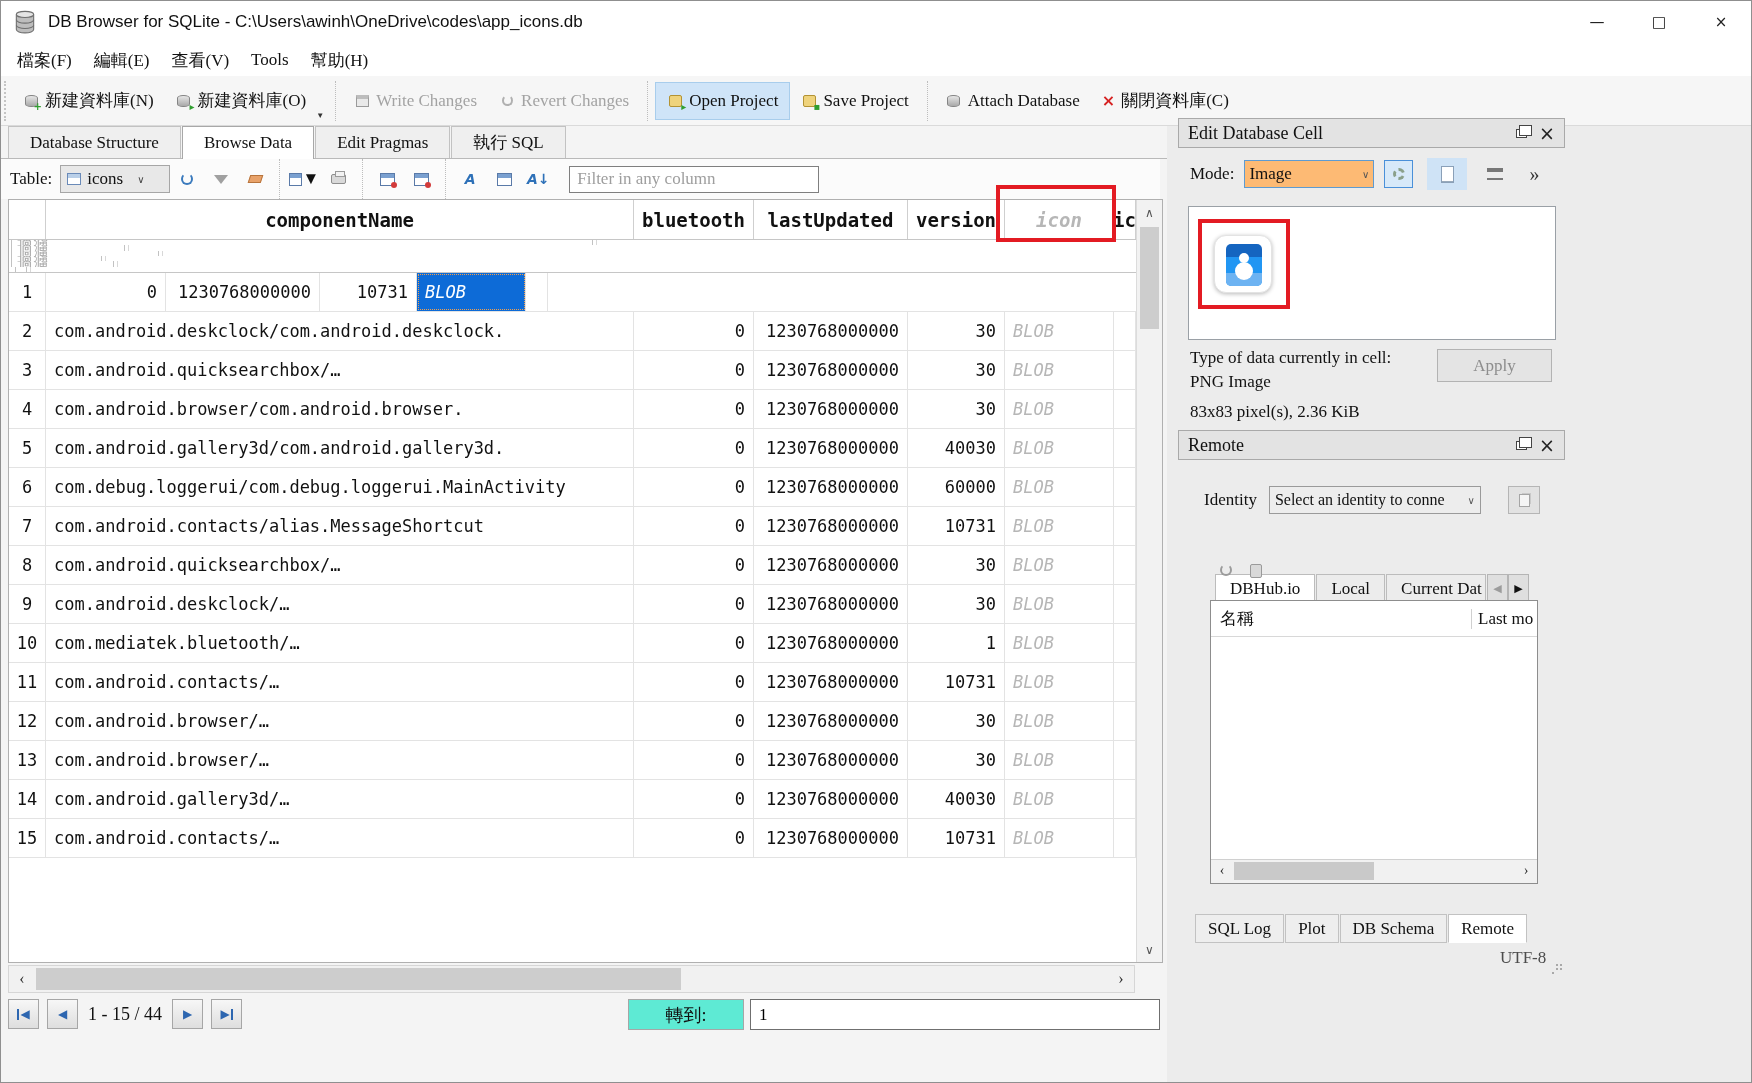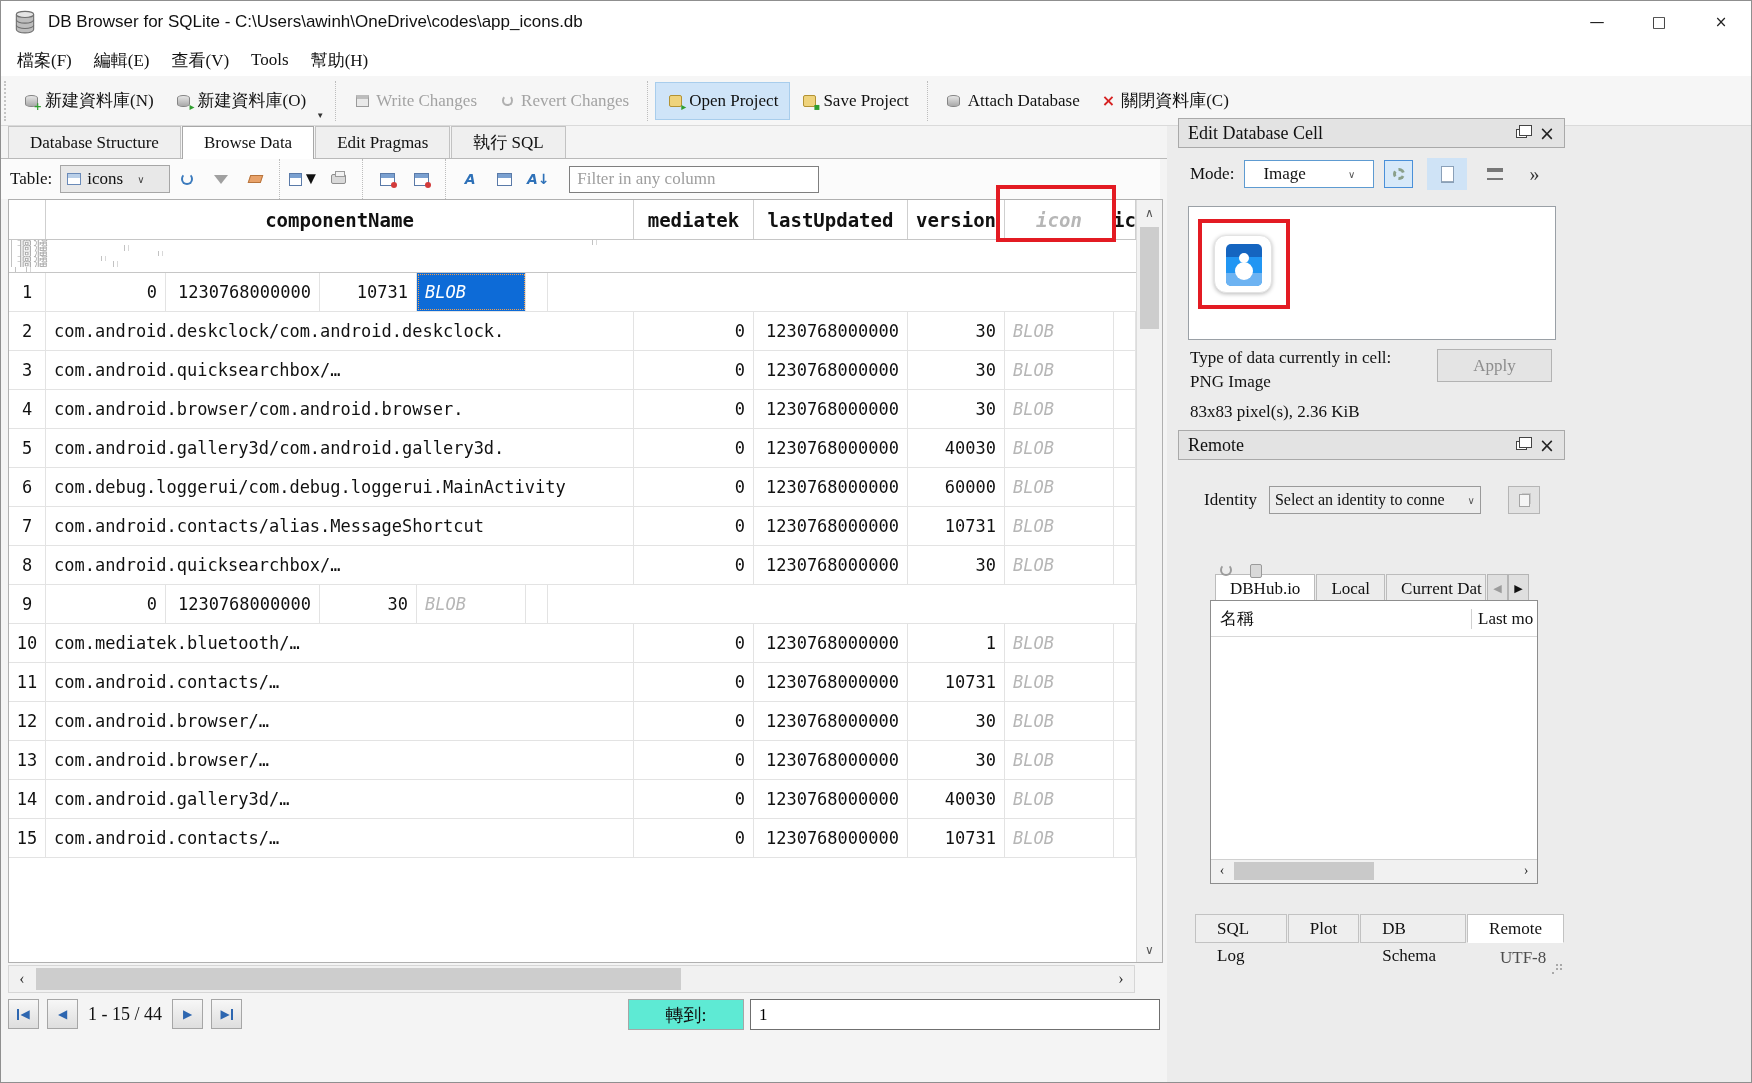--- a/index.html
+++ b/index.html
@@ -96,21 +96,21 @@
   .gotoinput { position:absolute; left:750px; top:999px; width:410px; height:31px; border:1px solid #6f6f6f; font-size:17px; padding:0 8px; font-family:"Liberation Serif",serif; z-index:1; }
 
   
   .dock { position:absolute; left:1178px; top:118px; width:387px; height:965px; }
   .panelh { position:absolute; left:0; width:387px; height:30px; background:#e3e3e3; border:1px solid #a9a9a9; display:flex; align-items:center; padding:0 9px; font-size:18px; }
   .phicons { margin-left:auto; display:flex; align-items:center; gap:12px; }
   .floatico { position:relative; width:11px; height:9px; border:1px solid #444; background:#fff; }
   .floatico::before { content:""; position:absolute; left:2px; top:-5px; width:11px; height:9px; border:1px solid #444; background:#fff; }
   .pclose { font-size:19px; line-height:19px; color:#222; font-family:"DejaVu Sans",sans-serif; }
   .moderow { position:absolute; left:12px; top:40px; display:flex; align-items:center; }
-  .modecombo { display:flex; align-items:center; width:130px; height:28px; border:1px solid #5e9bd1; background:#ffffff; padding:0 18px; margin-left:10px; font-size:17px; }
+  .modecombo { display:flex; align-items:center; width:130px; height:28px; border:1px solid #5e9bd1; background:#fdba74; padding:0 4px; margin-left:10px; font-size:17px; }
   .modecombo .chev { margin-left:auto; font-size:10px; color:#555; font-family:"DejaVu Sans",sans-serif; }
   .gearbtn { width:29px; height:28px; margin-left:10px; background:#d7e9f9; border:1px solid #4a90d9; display:flex; align-items:center; justify-content:center; }
   .gear { width:12px; height:12px; border:3px dashed #8aa08a; border-radius:50%; }
   .docbtn { width:40px; height:32px; margin-left:14px; background:#cfe3f6; display:flex; align-items:center; justify-content:center; }
   .docico { width:13px; height:17px; background:#fff; border:1px solid #8aa0b8; box-shadow:inset 0 -3px 0 -2px #9ab, inset 0 -7px 0 -6px #9ab; }
   .indentico { width:16px; height:12px; margin-left:20px; border-top:2px solid #777; border-bottom:2px solid #777; box-shadow:inset 0 5px 0 -3px #777; }
   .morechev { margin-left:26px; font-size:20px; color:#333; }
   .preview { position:absolute; left:10px; top:88px; width:368px; height:134px; background:#fff; border:1px solid #9aa0a6; }
   .cicon { position:absolute; left:25px; top:28px; width:58px; height:58px; background:#fff; border-radius:12px; border:1px solid #e3e3e3; box-shadow:0 1px 4px rgba(0,0,0,.28); }
   .cc { position:absolute; left:11px; top:8px; width:36px; height:42px; border-radius:5px; background:linear-gradient(180deg,#1565c0 0 30%,#2196f3 30% 100%); overflow:hidden; }
@@ -135,21 +135,21 @@
   .srvico { width:12px; height:14px; background:#d9d9d9; border:1px solid #9a9a9a; border-radius:2px; }
   .rlist { position:absolute; left:32px; top:482px; width:328px; height:284px; background:#fff; border:1px solid #8d8d8d; display:flex; flex-direction:column; }
   .rlisthead { height:36px; display:flex; align-items:center; border-bottom:1px solid #d8d8d8; font-size:17px; }
   .lh-name { flex:1; padding-left:9px; }
   .lh-mod { width:66px; border-left:1px solid #d0d0d0; padding-left:6px; white-space:nowrap; overflow:hidden; }
   .rlistbody { flex:1; }
   .rlistscroll { height:24px; background:#f1f1f1; border-top:1px solid #d0d0d0; position:relative; }
   .rlarrow { position:absolute; top:0; width:22px; height:22px; display:flex; align-items:center; justify-content:center; font-size:14px; color:#333; }
   .rlthumb { position:absolute; left:23px; top:2px; width:140px; height:18px; background:#c9c9c9; }
   .dtabs { position:absolute; left:17px; top:796px; display:flex; height:29px; font-size:17px; }
-  .dtab { padding:0 21px; line-height:27px; background:#eeeeee; border:1px solid #c2c2c2; margin-right:1px; }
+  .dtab { padding:0 12px; line-height:27px; background:#eeeeee; border:1px solid #c2c2c2; margin-right:1px; }
   .dtab.active { background:#fff; border-bottom-color:#fff; }
   .utf8 { position:absolute; left:322px; top:830px; font-size:17px; color:#4c4c4c; }
   .grip { position:absolute; left:374px; top:846px; width:10px; height:10px; }
   .grip::before { content:""; position:absolute; right:0; bottom:0; width:2px; height:2px; background:#a9a9a9; box-shadow:-4px 4px 0 0 #a9a9a9, 0 4px 0 0 #a9a9a9, -4px 0 0 0 #a9a9a9, -8px 8px 0 0 #a9a9a9; transform:translate(0,-8px); }
 </style>
 </head>
 <body>
 
 <div class="frame"></div>
 
@@ -286,21 +286,21 @@
       <span class="blueA">A↓</span>
     </span>
   <input class="filterwide" placeholder="Filter in any column" style="">
 </div>
 
 <div class="tablewrap">
   <div class="gridarea">
     <div class="thead">
       <div class="th c-num"></div>
       <div class="th c-comp">componentName</div>
-      <div class="th c-prof">mediatek</div>
+      <div class="th c-prof">bluetooth</div>
       <div class="th c-last">lastUpdated</div>
       <div class="th c-ver">version</div>
       <div class="th c-icon">icon</div>
       <div class="th c-part">ic</div>
     </div>
     <div class="filters">
       <div class="fcell c-num"></div>
       <div class="fcell c-comp">
           <input placeholder="過濾" style="">
         </div>
@@ -396,20 +396,21 @@
           <div class="td c-comp">com.android.quicksearchbox/…</div>
           <div class="td c-prof r">0</div>
           <div class="td c-last r">1230768000000</div>
           <div class="td c-ver r">30</div>
           <div class="td c-icon">BLOB</div>
           <div class="td c-part"></div>
         </div>
 
         <div class="trow">
           <div class="td c-num">9</div>
+          <div class="td c-comp">com.android.deskclock/…</div>
           <div class="td c-prof r">0</div>
           <div class="td c-last r">1230768000000</div>
           <div class="td c-ver r">30</div>
           <div class="td c-icon">BLOB</div>
           <div class="td c-part"></div>
         </div>
 
         <div class="trow">
           <div class="td c-num">10</div>
           <div class="td c-comp">com.mediatek.bluetooth/…</div>

